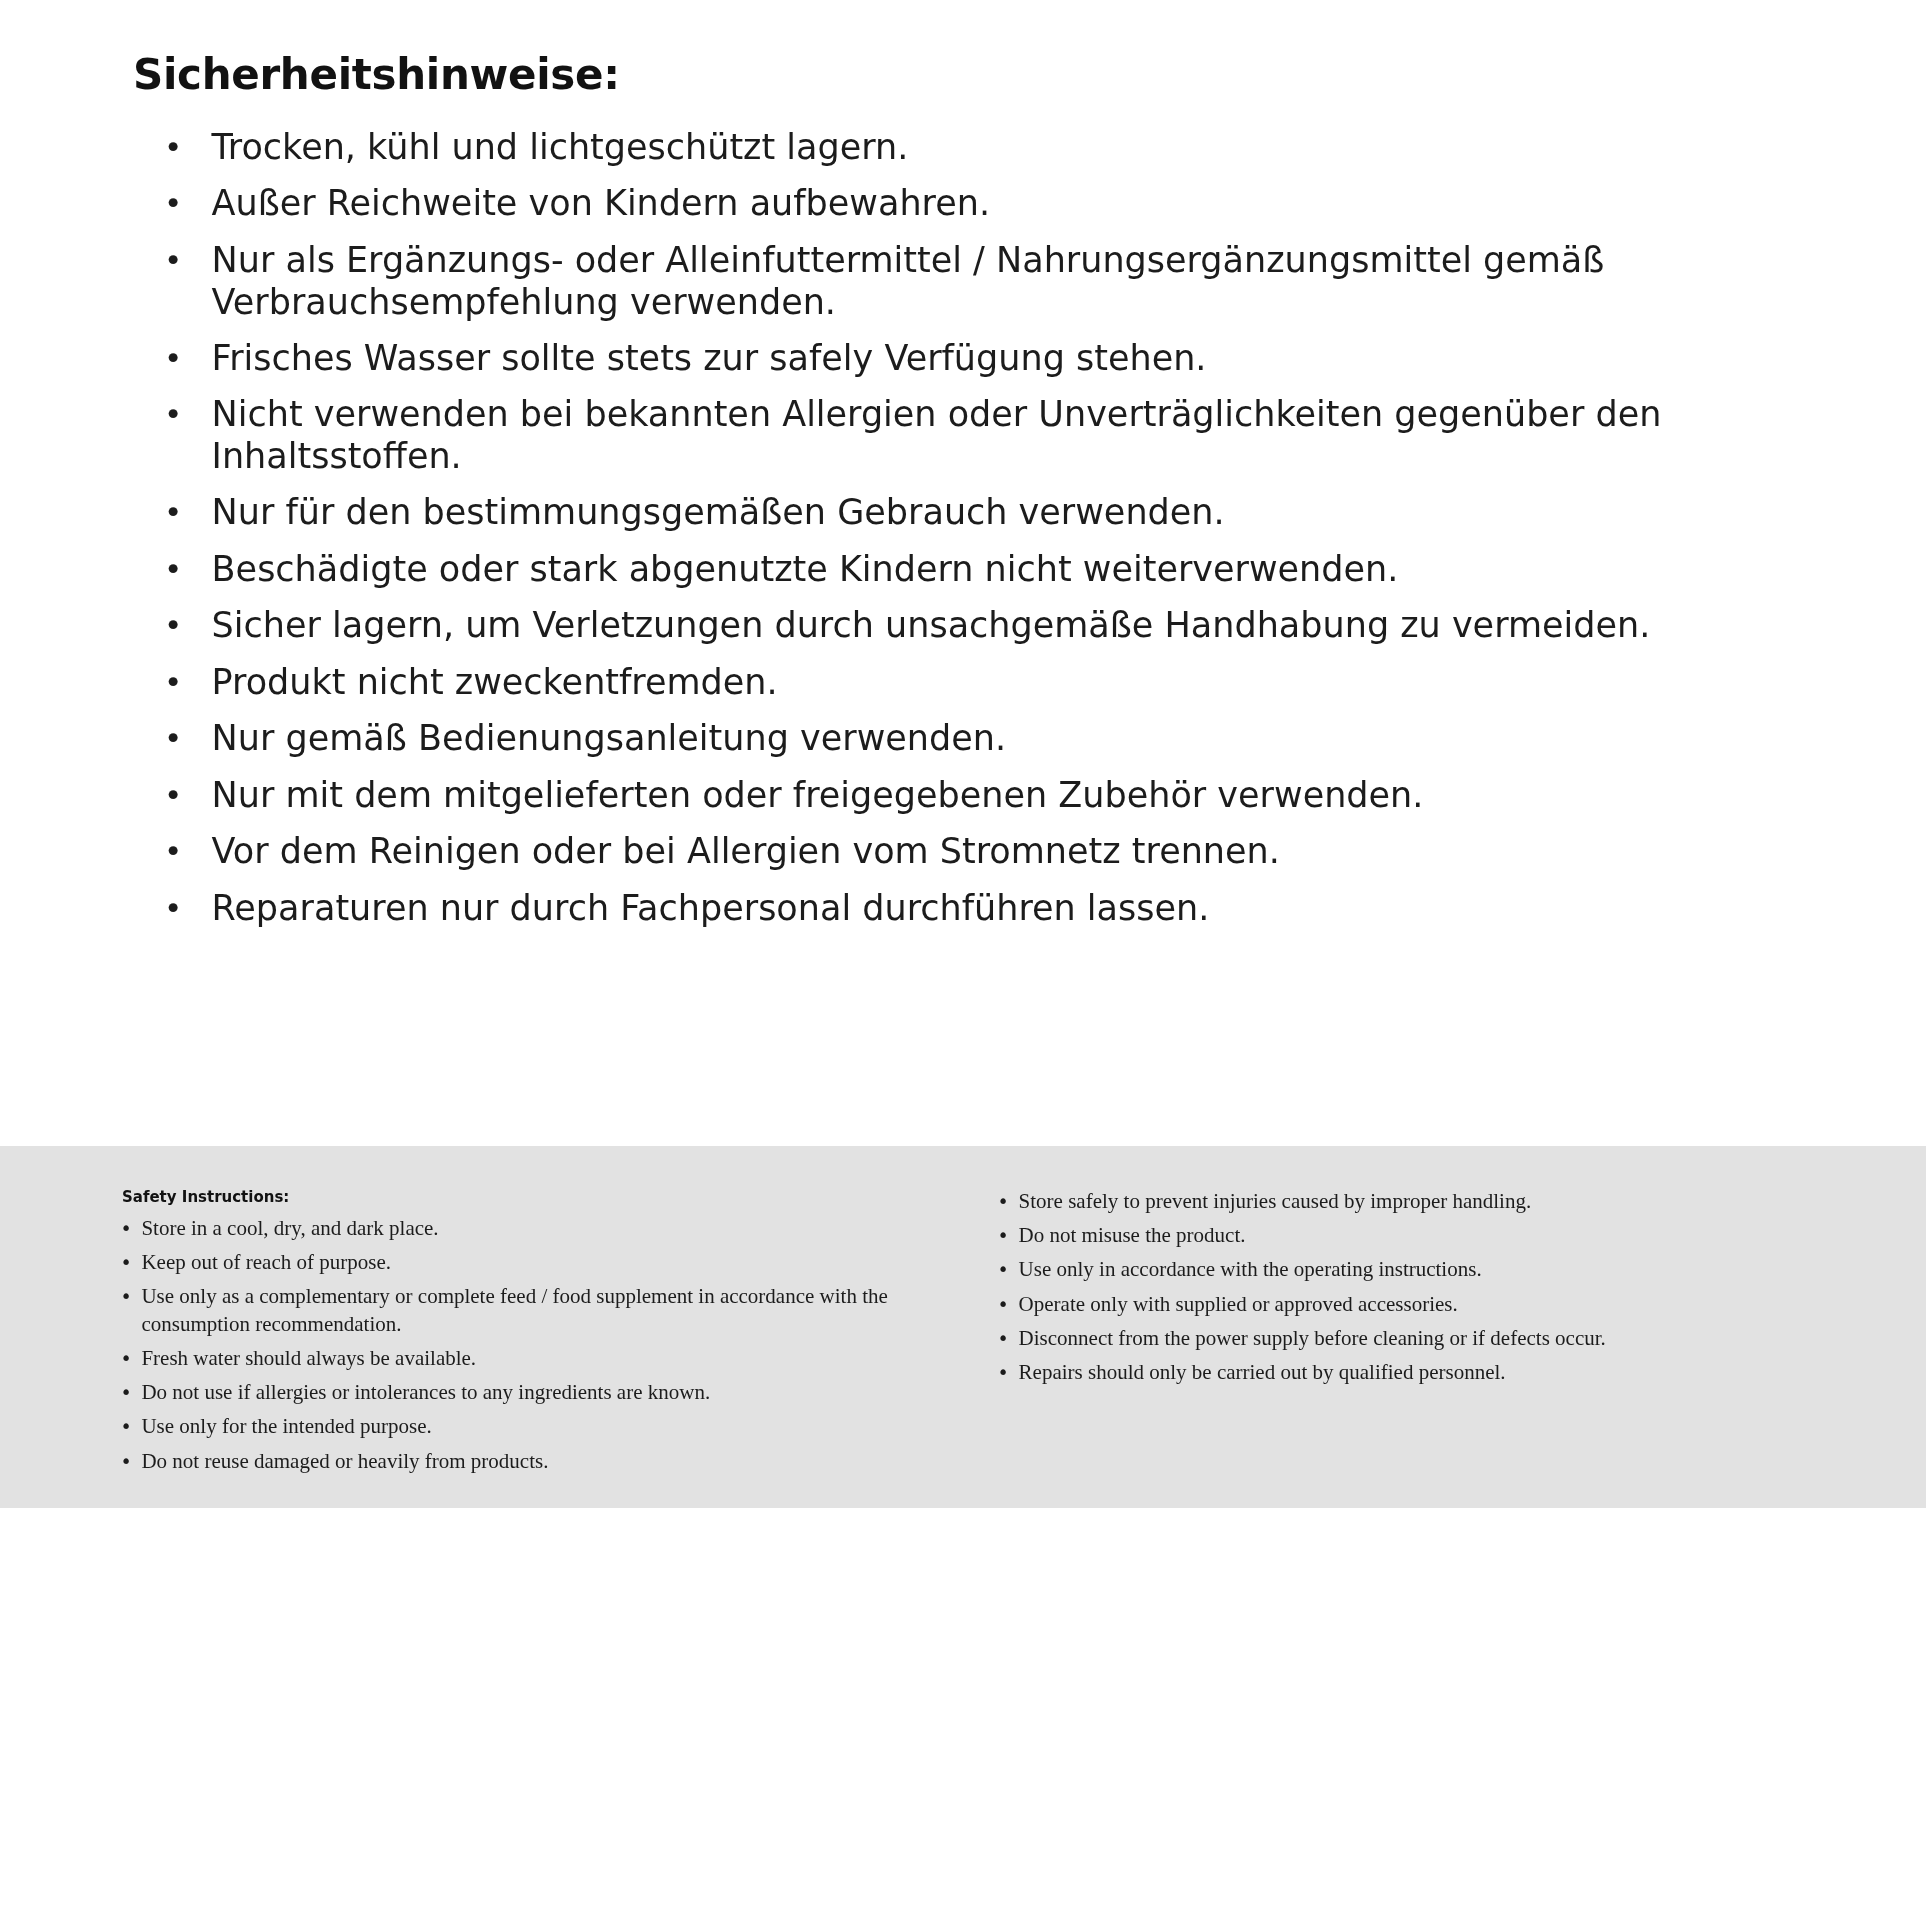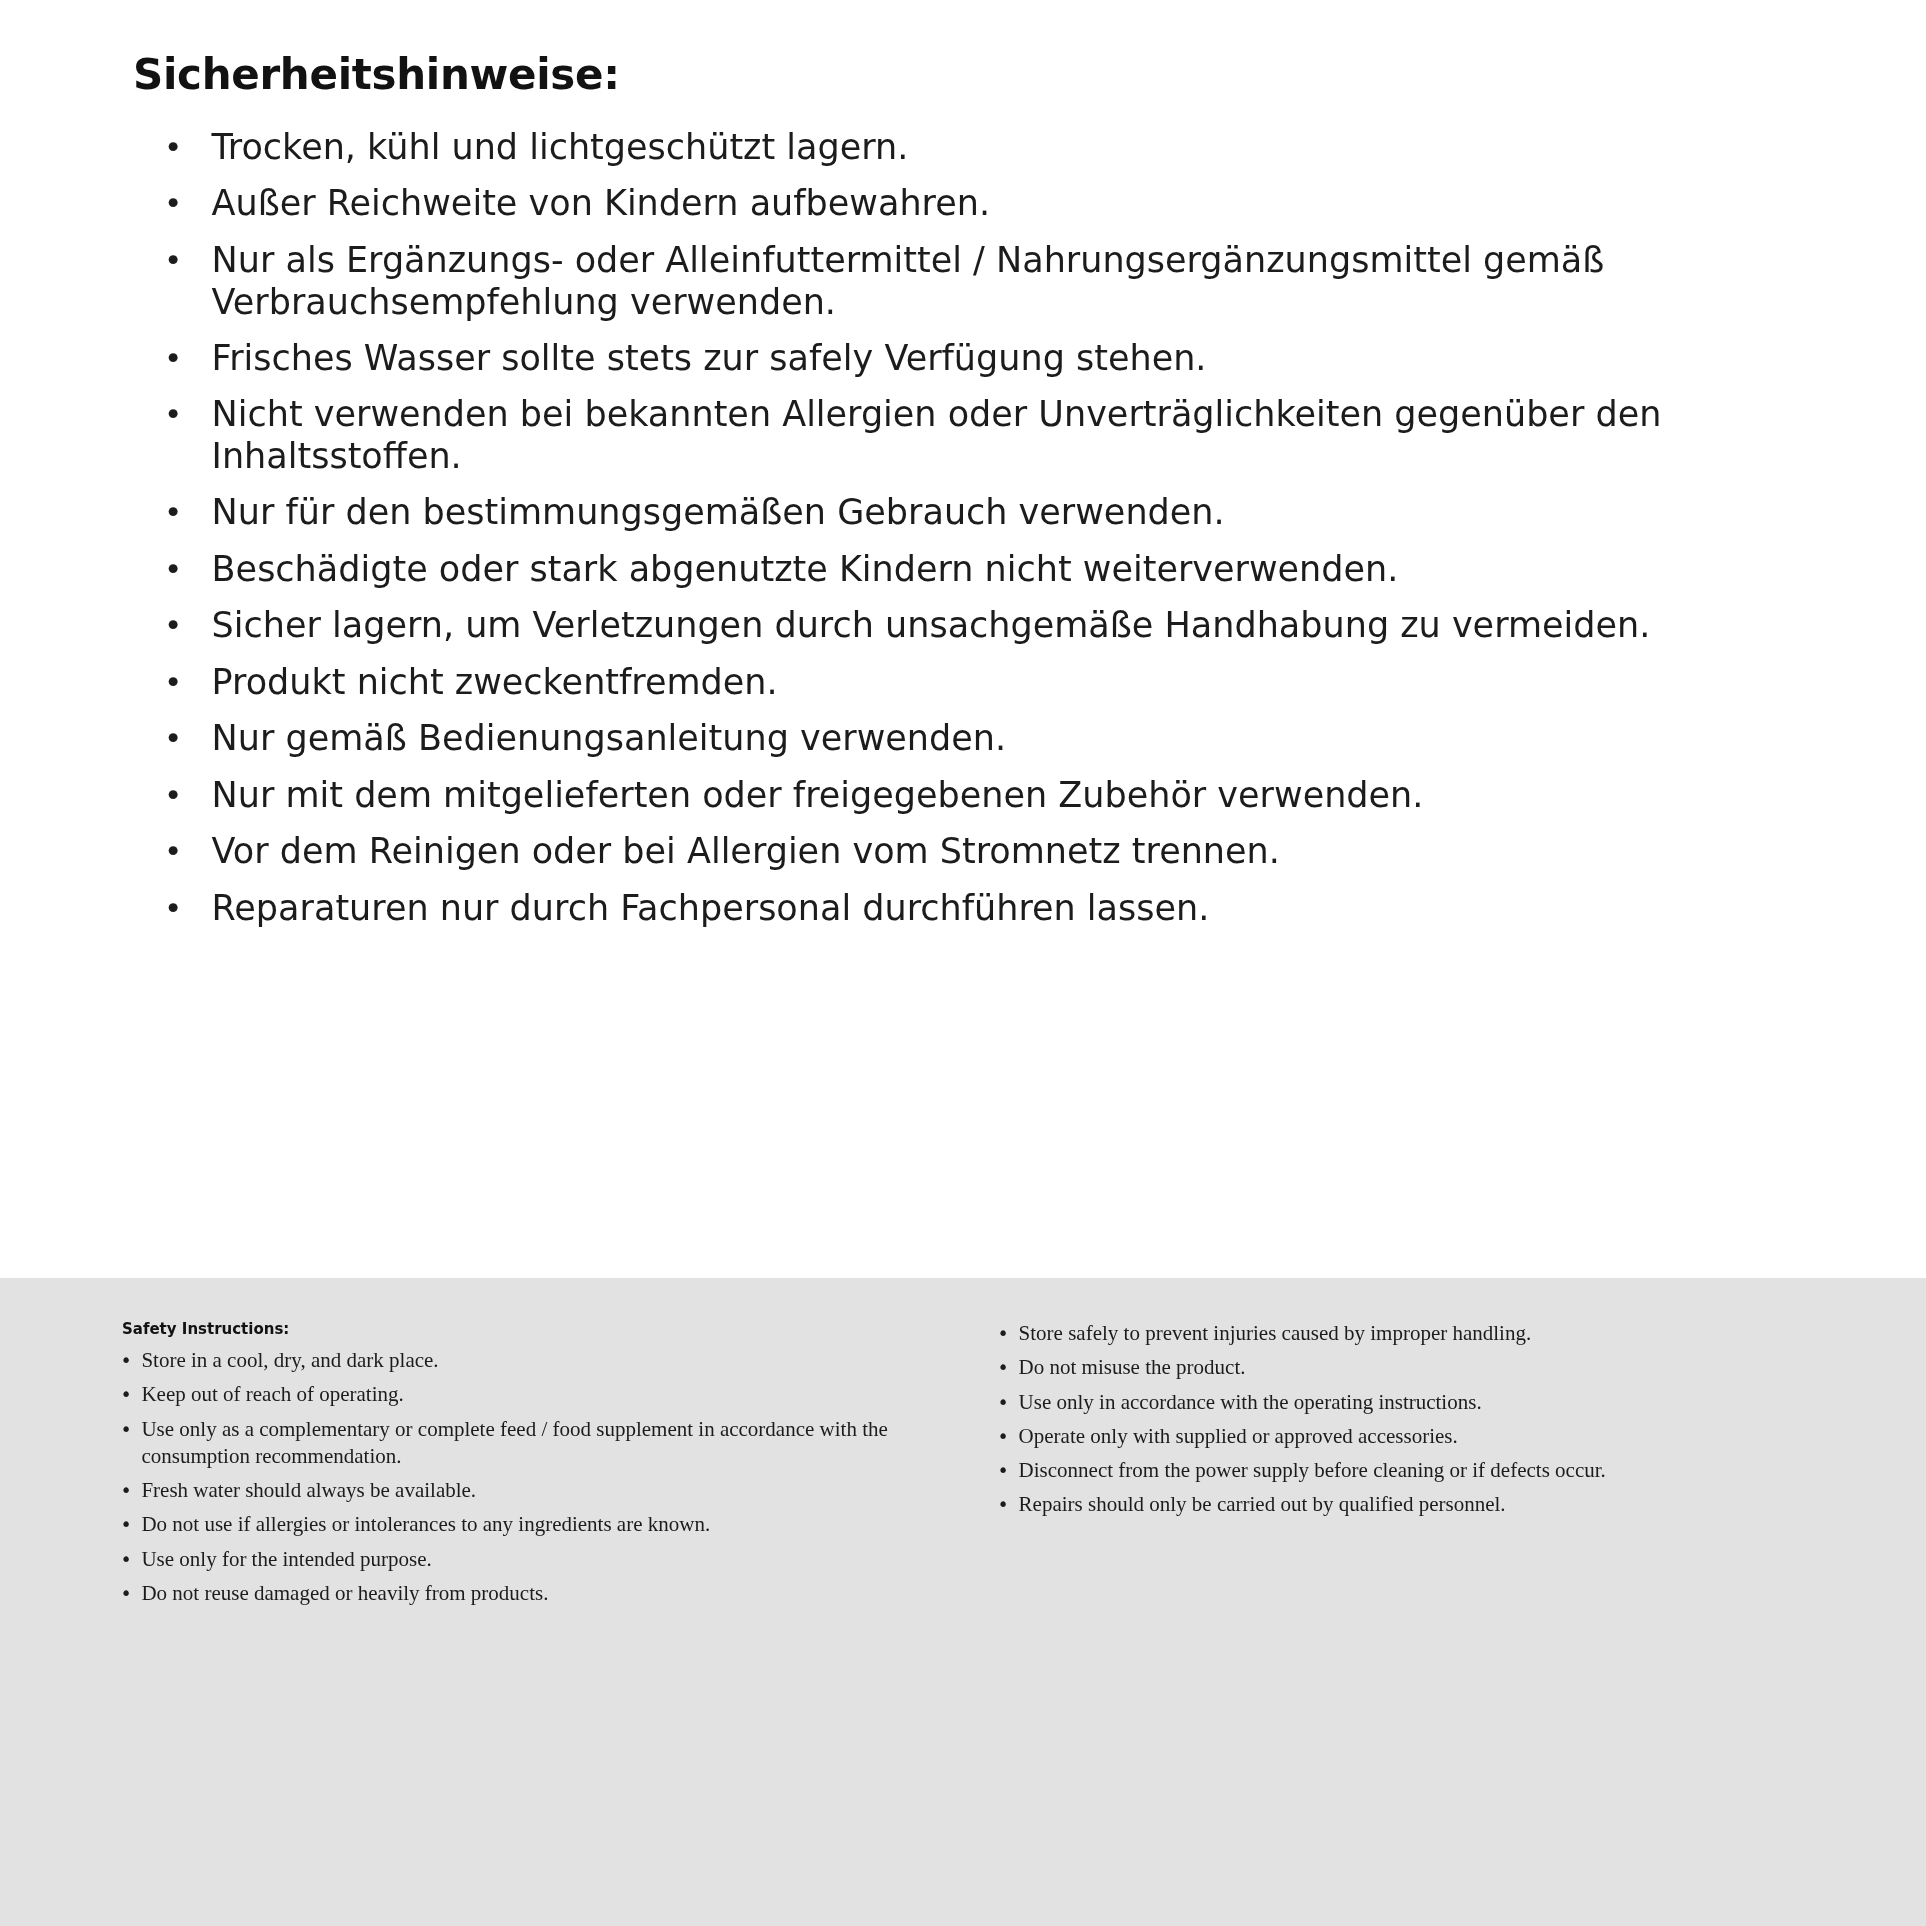--- a/index.html
+++ b/index.html
@@ -10,21 +10,21 @@
     width: 1926px;
     height: 1926px;
     background: #ffffff;
     font-family: "DejaVu Sans", sans-serif;
     color: #1a1a1a;
     overflow: hidden;
   }
   .page {
     position: relative;
     width: 1926px;
-    height: 1926px;
+    height: 1508px;
     display: flex;
     flex-direction: column;
   }
 
   
   .de-section {
     background: #ffffff;
     padding: 50px 96px 0 96px;
     box-sizing: border-box;
     height: 1278px;
@@ -176,21 +176,21 @@
   <section class="en-section" style="background: rgb(226, 226, 226);">
     <div class="en-col left">
       <div class="en-heading">Safety Instructions:</div>
       <ul class="en-list">
         <li>
           <span class="bullet">•</span>
           <span class="text">Store in a cool, dry, and dark place.</span>
         </li>
         <li>
           <span class="bullet">•</span>
-          <span class="text">Keep out of reach of operating.</span>
+          <span class="text">Keep out of reach of purpose.</span>
         </li>
         <li>
           <span class="bullet">•</span>
           <span class="text">Use only as a complementary or complete feed / food supplement in accordance with the consumption recommendation.</span>
         </li>
         <li>
           <span class="bullet">•</span>
           <span class="text">Fresh water should always be available.</span>
         </li>
         <li>

